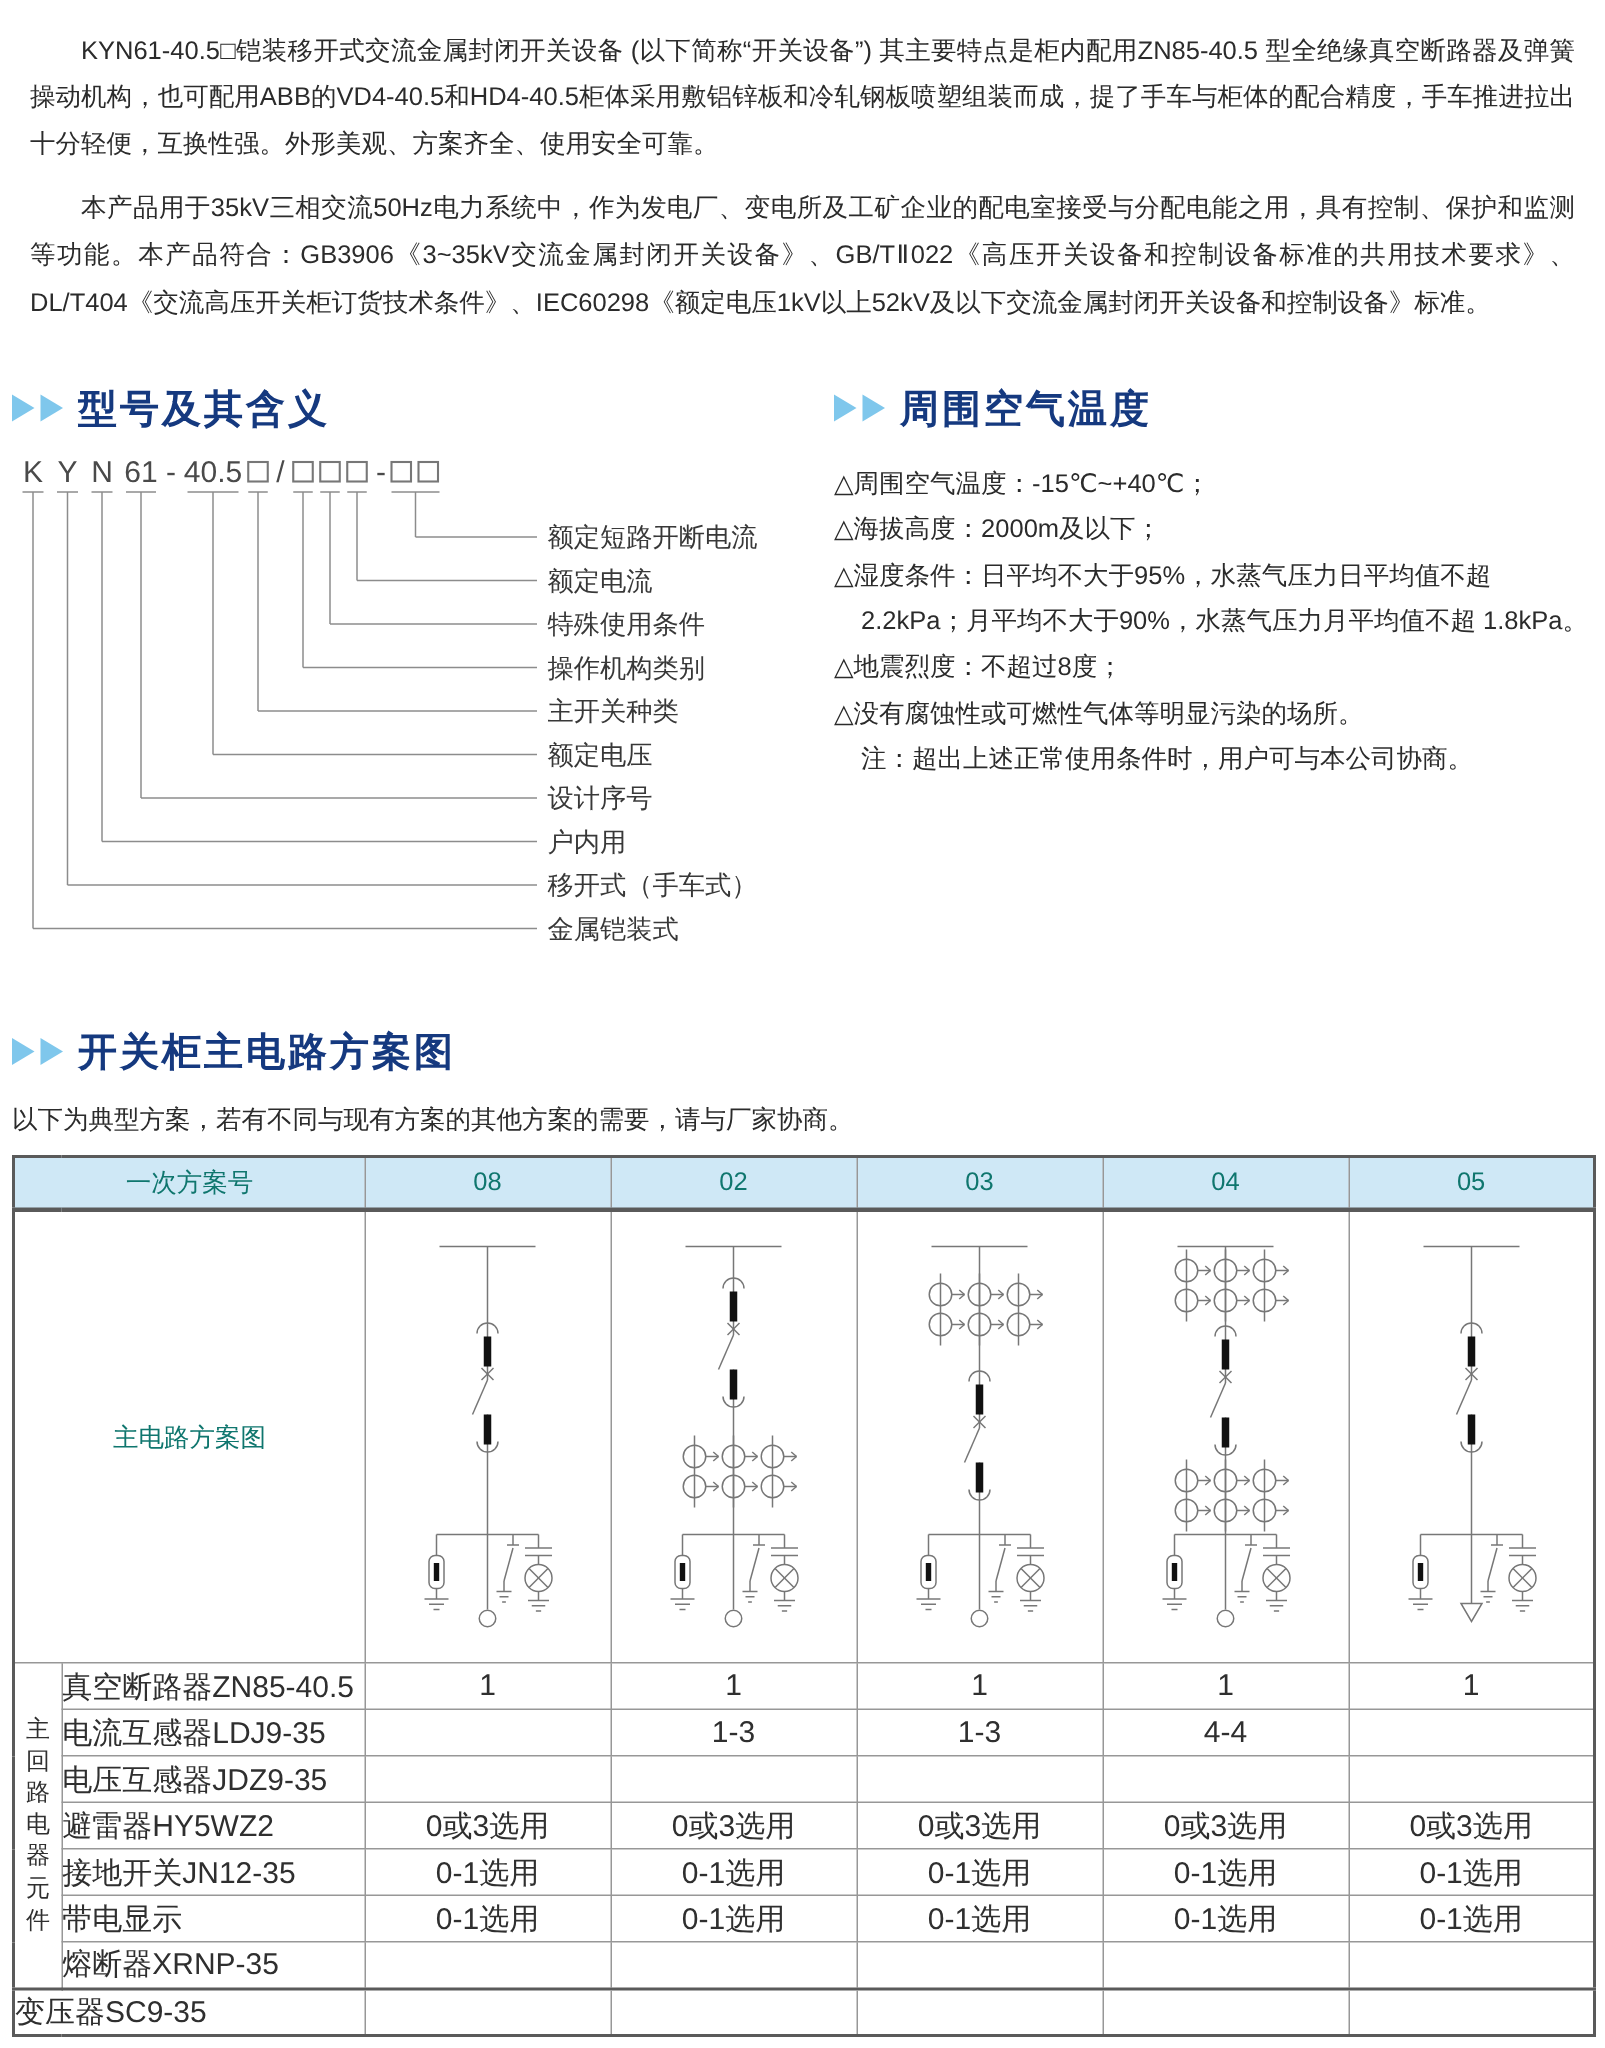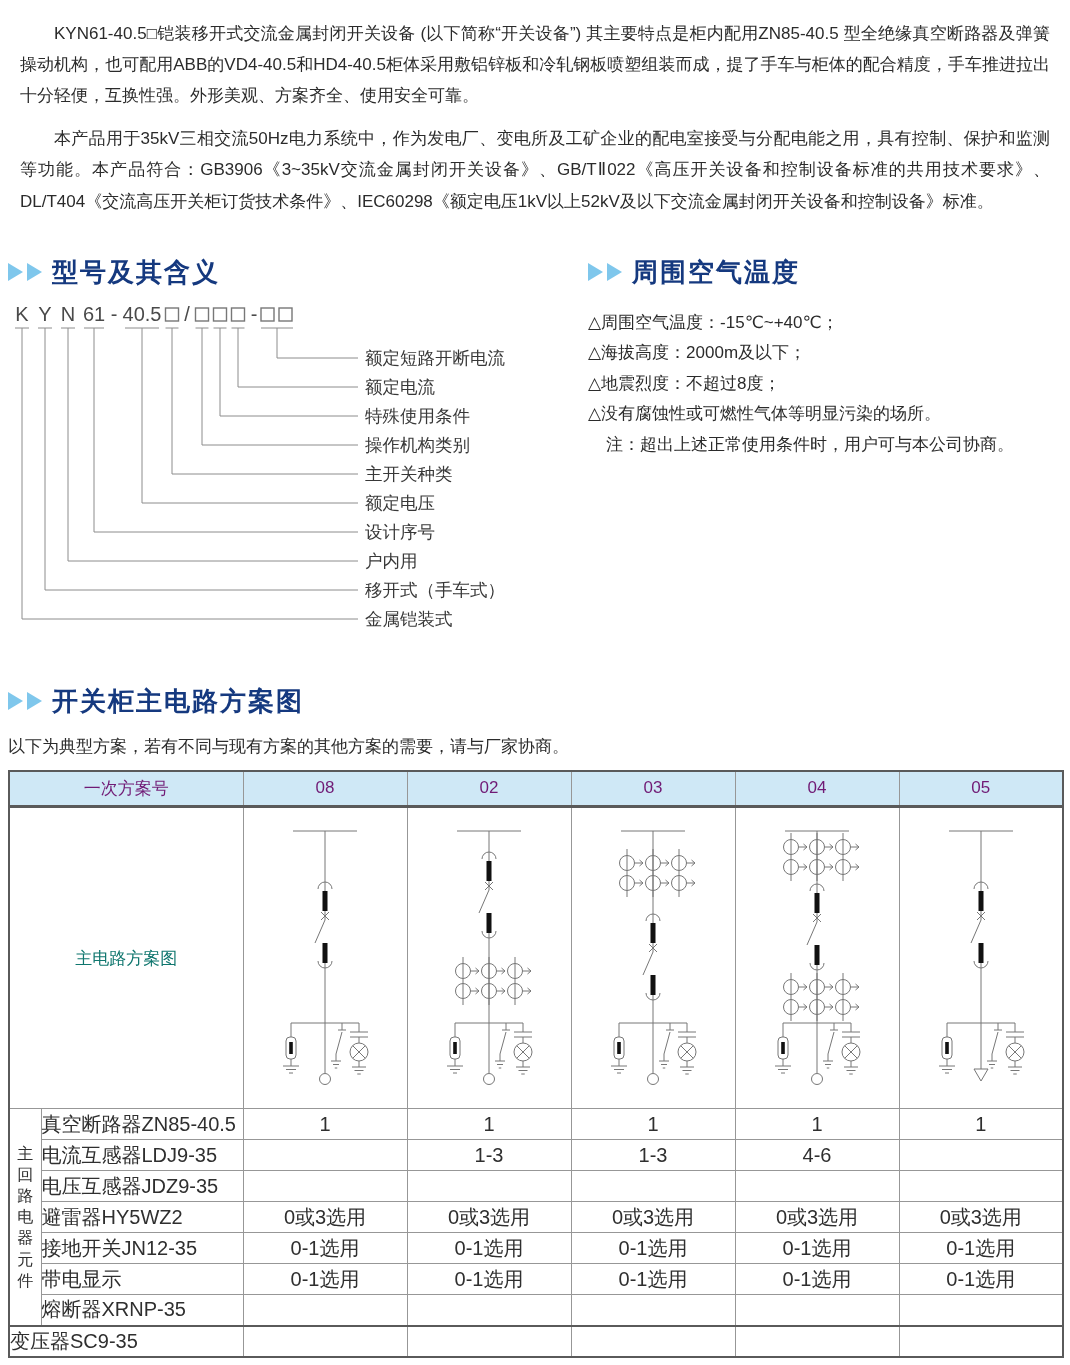--- a/index.html
+++ b/index.html
@@ -14,36 +14,36 @@
   .sec-head{display:flex;align-items:center;margin:10px 0 12px;}
   .tri{width:0;height:0;border-style:solid;border-width:9px 0 9px 15px;
        border-color:transparent transparent transparent var(--arrow);flex:none;}
   .tri + .tri{margin-left:4px;}
   .head-text{margin-left:10px;font-size:26px;font-weight:bold;
              color:var(--heading);letter-spacing:2px;}
 
   p.body-text{font-size:17px;line-height:1.83;text-align:justify;
               text-indent:2em;margin:12px;}
 
-  .two-col{display:flex;margin-top:28px;gap:32px;}
+  .two-col{display:flex;margin-top:28px;}
   .col-left{width:548px;flex:none;}
   .col-right{flex:1;min-width:0;}
   #model-svg{display:block;margin-top:12px;}
   #conditions-list{margin-top:18px;}
   .cond-item{font-size:17px;line-height:1.8;padding-left:1.06em;text-indent:-1.06em;}
   .cond-note{font-size:17px;line-height:1.8;margin-left:1.06em;}
 
   .schemes-sec{margin-top:30px;}
   .note{font-size:17px;margin:16px 0 12px;}
 
   table.schemes{border-collapse:collapse;table-layout:fixed;width:1054px;
                 border:2px solid var(--dark);}
   table.schemes th,table.schemes td{border:1px solid #979797;padding:0;}
   table.schemes thead th{background:var(--thbg);font-size:17px;font-weight:normal;
-       color:#701a75;height:36px;border-top:2px solid var(--dark);
+       color:#0f766e;height:36px;border-top:2px solid var(--dark);
        border-bottom:3px solid var(--dark);text-align:center;}
   td.diag{height:302px;vertical-align:middle;}
   td.dlabel{font-size:17px;text-align:center;color:#0f766e;}
   tbody td{height:31px;font-size:20px;color:#2f2f2f;}
   td.lab{text-align:left;padding-left:10px;}
   td.lab2{text-align:left;padding-left:44px;}
   td.val{text-align:center;}
   td.vcell{padding:2px 0;text-align:center;font-size:16px;line-height:1.32;color:#2f2f2f;}
   tr.sep td{border-top:2px solid var(--dark);}
   .dsvg{display:block;margin:0 auto;}
@@ -126,20 +126,21 @@
 
     <section class="col-right">
       <div class="sec-head">
         <span class="tri"></span>
         <span class="tri"></span>
         <span class="head-text">周围空气温度</span>
       </div>
       <div id="conditions-list">
           <div class="cond-item">△周围空气温度：-15℃~+40℃；</div>
           <div class="cond-item">△海拔高度：2000m及以下；</div>
+          <div class="cond-item">△湿度条件：日平均不大于95%，水蒸气压力日平均值不超 2.2kPa；月平均不大于90%，水蒸气压力月平均值不超 1.8kPa。</div>
           <div class="cond-item">△地震烈度：不超过8度；</div>
           <div class="cond-item">△没有腐蚀性或可燃性气体等明显污染的场所。</div>
           <div class="cond-note">注：超出上述正常使用条件时，用户可与本公司协商。</div>
         </div>
     </section>
   </div>
 
   <section class="schemes-sec">
     <div class="sec-head">
       <span class="tri"></span>
@@ -499,21 +500,21 @@
             <td class="val">1</td>
             <td class="val">1</td>
             <td class="val">1</td>
             <td class="val">1</td>
           </tr>
           <tr>
             <td class="lab">电流互感器LDJ9-35</td>
             <td class="val"></td>
             <td class="val">1-3</td>
             <td class="val">1-3</td>
-            <td class="val">4-6</td>
+            <td class="val">4-4</td>
             <td class="val"></td>
           </tr>
           <tr>
             <td class="lab">电压互感器JDZ9-35</td>
             <td class="val"></td>
             <td class="val"></td>
             <td class="val"></td>
             <td class="val"></td>
             <td class="val"></td>
           </tr>

